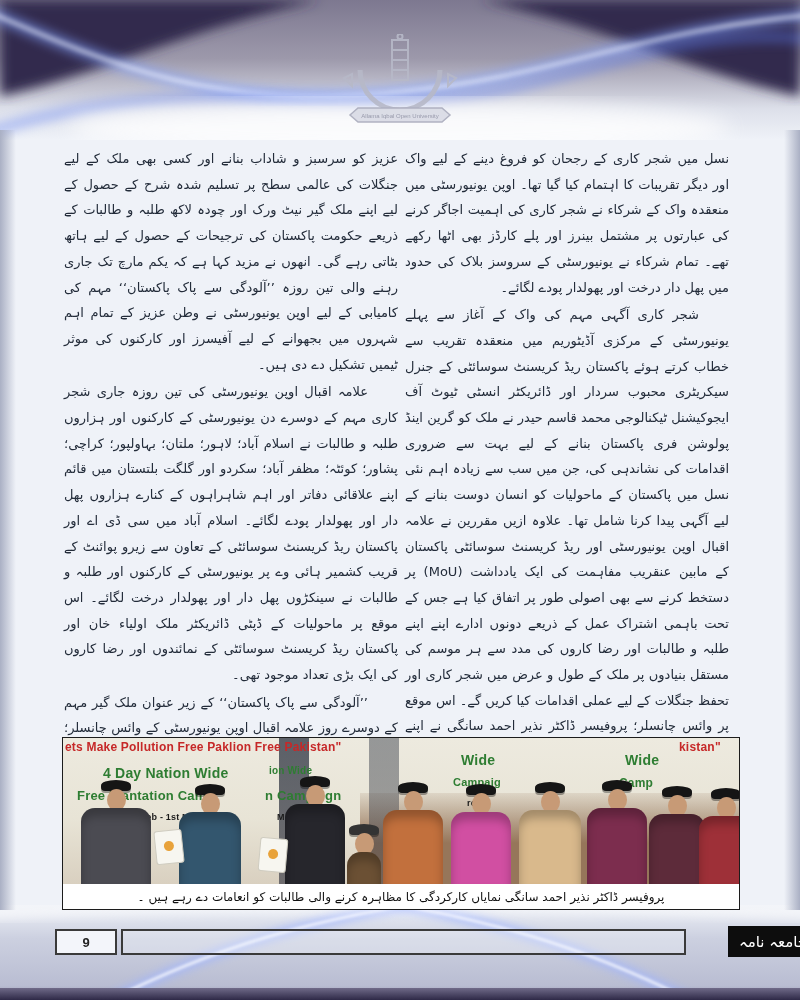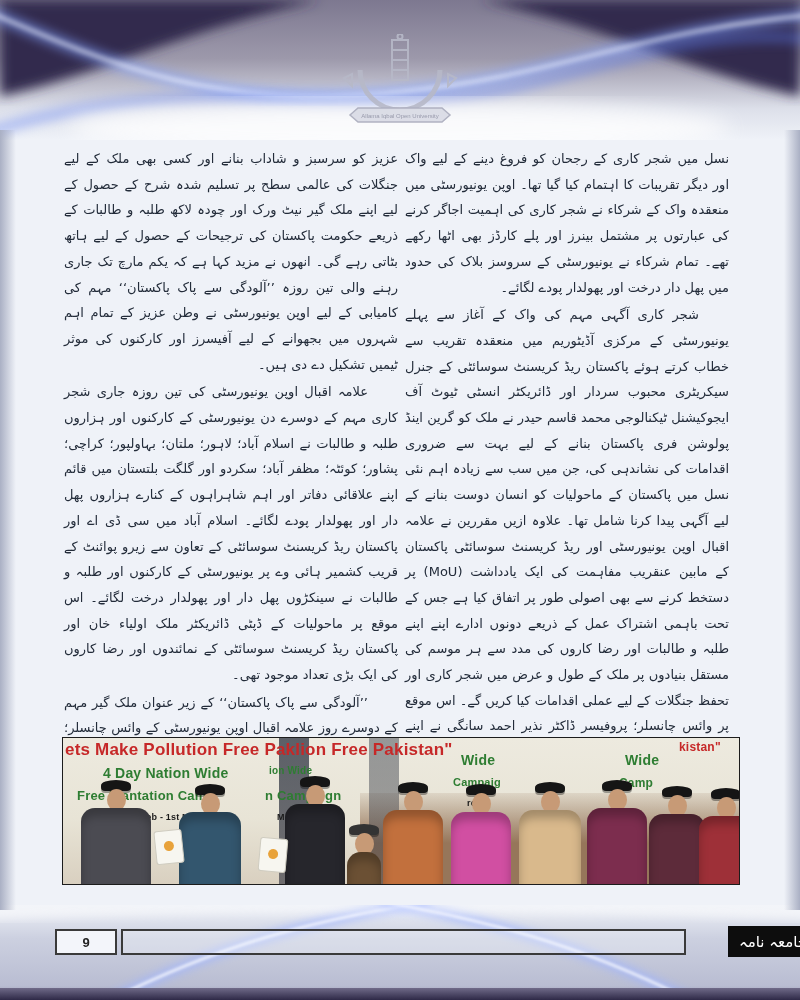--- a/index.html
+++ b/index.html
@@ -133,21 +133,21 @@
       <p class="para">علامہ اقبال اوپن یونیورسٹی کی تین روزہ جاری شجر کاری مہم کے دوسرے دن یونیورسٹی کے کارکنوں اور ہزاروں طلبہ و طالبات نے اسلام آباد؛ لاہور؛ ملتان؛ بہاولپور؛ کراچی؛ پشاور؛ کوئٹہ؛ مظفر آباد؛ سکردو اور گلگت بلتستان میں قائم اپنے علاقائی دفاتر اور اہم شاہراہوں کے کنارے ہزاروں پھل دار اور پھولدار پودے لگائے۔ اسلام آباد میں سی ڈی اے اور پاکستان ریڈ کریسنٹ سوسائٹی کے تعاون سے زیرو پوائنٹ کے قریب کشمیر ہائی وے پر یونیورسٹی کے کارکنوں اور طلبہ و طالبات نے سینکڑوں پھل دار اور پھولدار درخت لگائے۔ اس موقع پر ماحولیات کے ڈپٹی ڈائریکٹر ملک اولیاء خان اور پاکستان ریڈ کریسنٹ سوسائٹی کے نمائندوں اور رضا کاروں کی ایک بڑی تعداد موجود تھی۔</p>
       <p class="para">’’آلودگی سے پاک پاکستان‘‘ کے زیر عنوان ملک گیر مہم کے دوسرے روز علامہ اقبال اوپن یونیورسٹی کے وائس چانسلر؛ پروفیسر ڈاکٹر نذیر احمد سانگی نے ایک ہی روز بہاولپور؛ ملتان؛ ساہیوال اور لاہور میں منعقدہ شجر کاری مہم کی تقریبات میں ہزاروں طلبہ و طالبات کی حوصلہ افزائی کے لیے شرکت کی اور ان شہروں کی اہم شاہراہوں پر ڈاکٹر سانگی نے خود پھلدار درخت بھی لگائے۔ ڈاکٹر سانگی نے اپنے خطاب میں کہا کہ اوپن یونیورسٹی کے چودہ لاکھ طلبہ و طالبات نے پاکستان کو سرسبز و شاداب بنانے کا عزم کر رکھا ہے۔ انھوں نے کہا کہ علامہ اقبال اوپن یونیورسٹی نے ملک بھر میں شجر کاری مہم آئندہ نسلوں کو ایک صحتمند اور آلودگی سے پاک پاکستان کا تحفہ دینے کے لیے شروع کی</p>
     </div>
 
   <div class="photo" id="photo">
     <div class="wall"></div>
     <div class="gap" style="left:216px"></div>
     <div class="gap" style="left:306px;opacity:.45"></div>
     <div class="award-bag" style="left:92px;top:92px;transform:rotate(-6deg)"></div>
     <div class="award-bag" style="left:196px;top:100px;transform:rotate(5deg)"></div>
-  <span class="snippet" style="left: 2px; top: 2px; color: rgb(198, 40, 40); font-size: 17px; font-weight: 700;">ets Make Pollution Free Paklion Free Pakistan"</span>
+  <span class="snippet" style="left: 2px; top: 2px; color: rgb(198, 40, 40); font-size: 12px; font-weight: 700;">ets Make Pollution Free Paklion Free Pakistan"</span>
       <span class="snippet" style="left: 616px; top: 2px; color: rgb(198, 40, 40); font-size: 12px; font-weight: 700;">kistan"</span>
       <span class="snippet" style="left: 40px; top: 27px; color: rgb(46, 125, 50); font-size: 14px; font-weight: 700;">4 Day Nation Wide</span>
       <span class="snippet" style="left: 206px; top: 27px; color: rgb(46, 125, 50); font-size: 10px; font-weight: 700;">ion Wide</span>
       <span class="snippet" style="left: 398px; top: 14px; color: rgb(46, 125, 50); font-size: 14px; font-weight: 700;">Wide</span>
       <span class="snippet" style="left: 562px; top: 14px; color: rgb(46, 125, 50); font-size: 14px; font-weight: 700;">Wide</span>
       <span class="snippet" style="left: 14px; top: 50px; color: rgb(46, 125, 50); font-size: 13px; font-weight: 700;">Free Plantation Camp</span>
       <span class="snippet" style="left: 202px; top: 50px; color: rgb(46, 125, 50); font-size: 13px; font-weight: 700;">n Campaign</span>
       <span class="snippet" style="left: 390px; top: 38px; color: rgb(46, 125, 50); font-size: 11px; font-weight: 700;">Campaig</span>
       <span class="snippet" style="left: 556px; top: 38px; color: rgb(46, 125, 50); font-size: 12px; font-weight: 700;">Camp</span>
       <span class="snippet" style="left: 676px; top: 34px; color: rgb(46, 125, 50); font-size: 11px; font-weight: 700;">aign</span>
@@ -203,20 +203,23 @@
         <div class="face"></div>
         <div class="torso" style="background: rgb(93, 43, 58);"></div>
       </div>
       <div class="person" style="left: 636px; width: 54px; height: 96px;">
         <div class="cap" style="background: rgb(21, 21, 21);"></div>
         <div class="face"></div>
         <div class="torso" style="background: rgb(158, 48, 56);"></div>
       </div>
     </div>
 
+  <div class="caption-bar">
+    <span>پروفیسر ڈاکٹر نذیر احمد سانگی نمایاں کارکردگی کا مظاہرہ کرنے والی طالبات کو انعامات دے رہے ہیں ۔</span>
+  </div>
 
   <svg class="footer-art" viewBox="0 0 800 95" preserveAspectRatio="none">
     <defs>
       <linearGradient id="fbg" x1="0" y1="0" x2="0" y2="1">
         <stop offset="0" stop-color="#eef1f7"></stop>
         <stop offset="0.35" stop-color="#ccd0e0"></stop>
         <stop offset="0.85" stop-color="#b9bdd2"></stop>
         <stop offset="1" stop-color="#8d89a4"></stop>
       </linearGradient>
       <linearGradient id="fdark" x1="0" y1="0" x2="0" y2="1">

